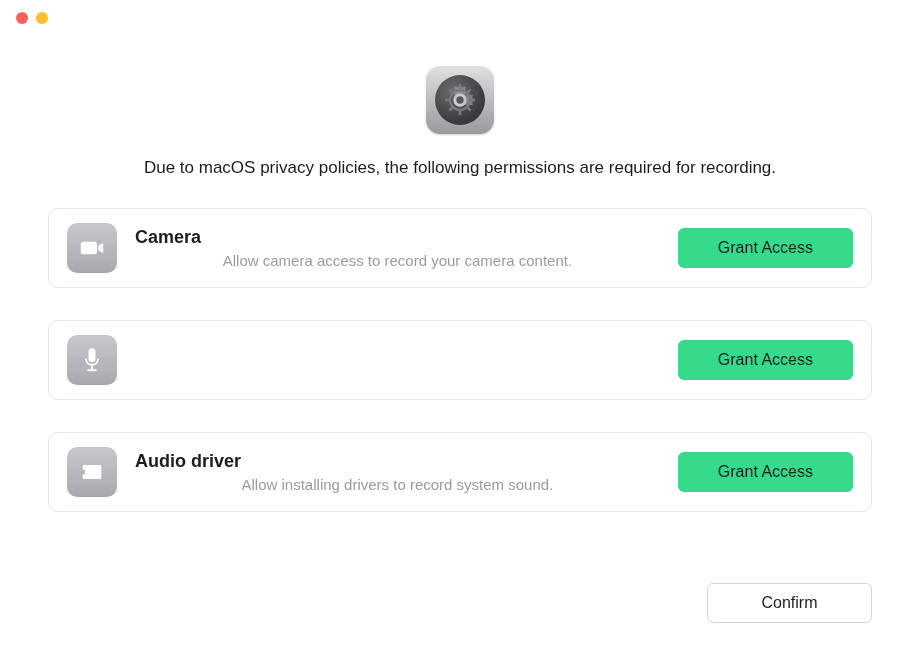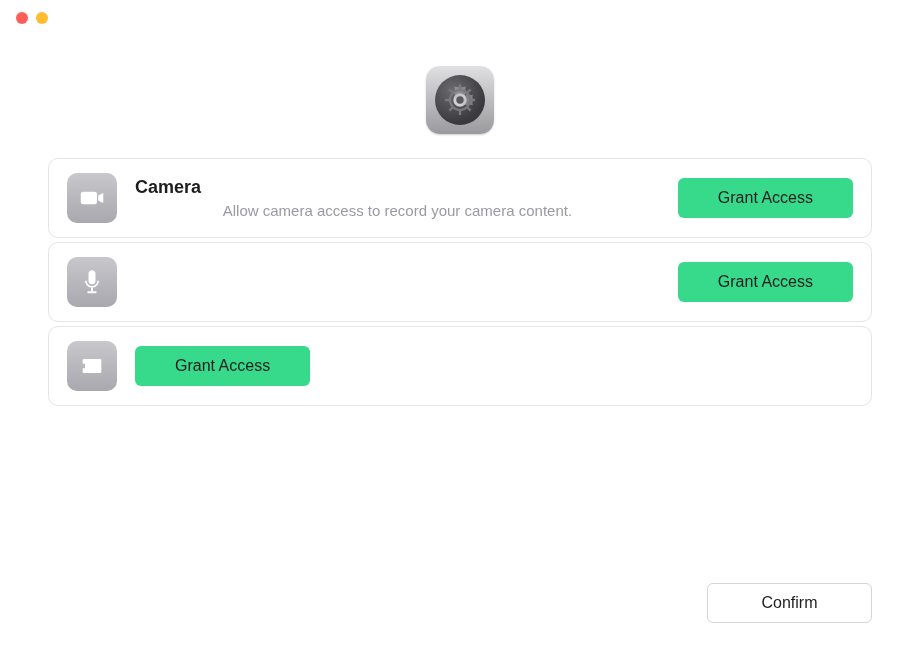--- a/index.html
+++ b/index.html
@@ -69,21 +69,21 @@
       font-size: 17px;
       font-weight: 500;
       color: #1d1d1f;
       margin-bottom: 30px;
       text-align: center;
     }
     .perm-list {
       width: 100%;
       display: flex;
       flex-direction: column;
-      gap: 4px;
+      gap: 32px;
     }
     .perm-card {
       border: 1px solid #e5e5e7;
       border-radius: 10px;
       padding: 14px 18px;
       display: flex;
       align-items: center;
       gap: 18px;
       background: #fff;
     }
@@ -173,20 +173,21 @@
             <line x1="5.6" y1="5.6" x2="7.8" y2="7.8"></line>
             <line x1="16.2" y1="16.2" x2="18.4" y2="18.4"></line>
             <line x1="5.6" y1="18.4" x2="7.8" y2="16.2"></line>
             <line x1="16.2" y1="7.8" x2="18.4" y2="5.6"></line>
           </g>
           <circle cx="12" cy="12" r="2.2" fill="#5a5a5e"></circle>
         </svg>
       </div>
     </div>
 
+    <div class="heading">Due to macOS privacy policies, the following permissions are required for recording.</div>
 
     <div class="perm-list">
 
       <div class="perm-card">
         <div class="perm-icon">
           <svg class="icon-svg" width="30" height="30" viewBox="0 0 24 24">
             <rect x="3" y="7" width="13" height="10" rx="2"></rect>
             <path d="M17 10l4-2v8l-4-2z"></path>
           </svg>
         </div>
@@ -210,20 +211,24 @@
         </div>
         <button class="grant-btn">Grant Access</button>
       </div>
 
       <div class="perm-card">
         <div class="perm-icon">
           <svg class="icon-svg" width="28" height="28" viewBox="0 0 24 24">
             <path d="M5 6h14a1 1 0 011 1v10a1 1 0 01-1 1H5a1 1 0 01-1-1v-3h2v-4H4V7a1 1 0 011-1z"></path>
           </svg>
         </div>
+        <div class="perm-text">
+          <div class="perm-title">Audio driver</div>
+          <div class="perm-desc">Allow installing drivers to record system sound.</div>
+        </div>
         <button class="grant-btn">Grant Access</button>
       </div>
 
     </div>
   </div>
 
   <div class="footer">
     <button class="confirm-btn">Confirm</button>
   </div>
 

